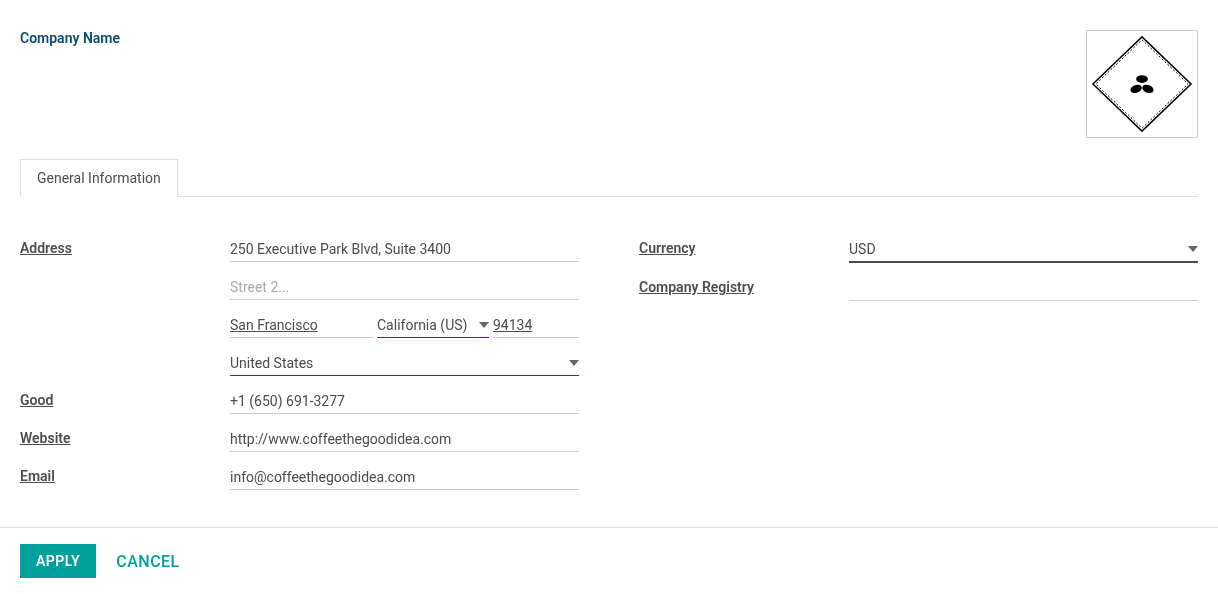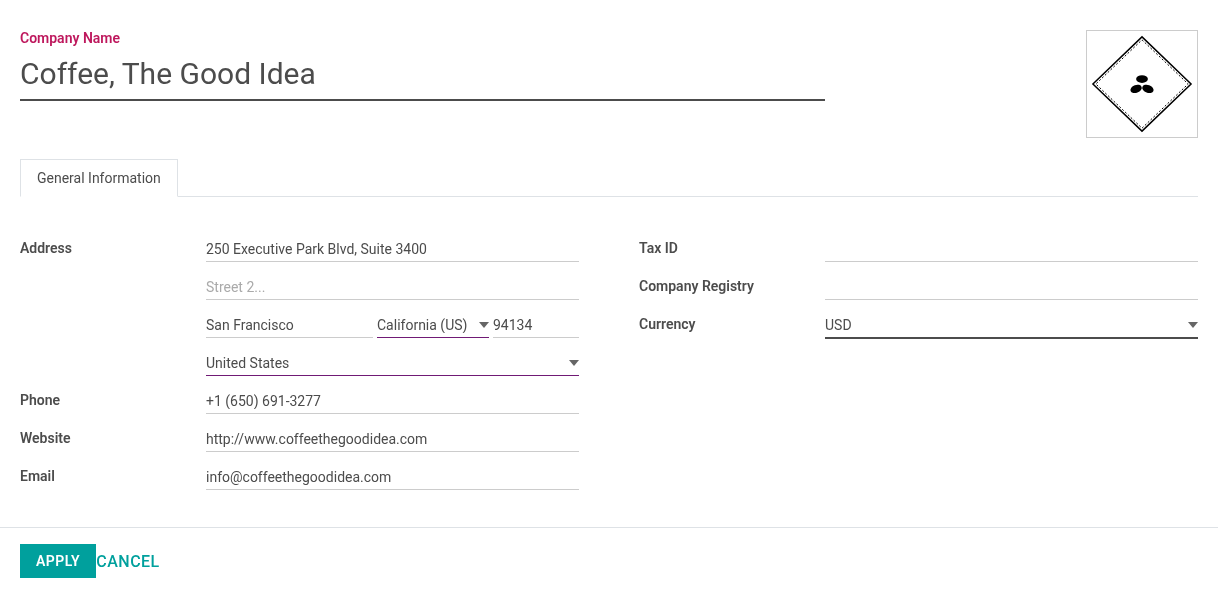--- a/index.html
+++ b/index.html
@@ -18,21 +18,21 @@
     display: flex;
     justify-content: space-between;
     align-items: flex-start;
   }
   .title-block {
     flex: 0 0 805px;
   }
   .label-small {
     font-size: 14px;
     font-weight: 600;
-    color: #be185d;
+    color: #0c4a6e;
     margin-bottom: 6px;
   }
   .company-name-input {
     width: 100%;
     border: none;
     border-bottom: 2px solid #4c4c4c;
     font-size: 30px;
     font-weight: 400;
     color: #4c4c4c;
     padding: 4px 0 8px 0;
@@ -67,35 +67,37 @@
     top: 1px;
     cursor: pointer;
   }
   .form-grid {
     display: flex;
     margin-top: 40px;
     gap: 60px;
   }
   .form-col {
     flex: 1;
+    text-decoration: underline;
   }
   .field-row {
     display: flex;
     align-items: flex-start;
     margin-bottom: 13px;
   }
   .field-label {
     flex: 0 0 186px;
     font-size: 14px;
     font-weight: 600;
     color: #4c4c4c;
     padding-top: 3px;
   }
   .field-value {
     flex: 1;
+    margin-left: 24px;
   }
   .text-input {
     width: 100%;
     border: none;
     border-bottom: 1px solid #ccc;
     font-size: 14px;
     padding: 4px 0;
     outline: none;
     color: #4c4c4c;
     background: transparent;
@@ -127,20 +129,21 @@
   .addr-st2, .addr-country { margin-top: 13px; }
   .footer {
     position: absolute;
     bottom: 0;
     left: 0;
     right: 0;
     border-top: 1px solid #dee2e6;
     padding: 16px 20px;
     display: flex;
     align-items: center;
+    gap: 20px;
   }
   .btn-apply {
     background: #00a09d;
     color: #fff;
     border: none;
     padding: 9px 16px;
     font-size: 14px;
     font-weight: 600;
     letter-spacing: 0.5px;
     text-transform: uppercase;
@@ -159,21 +162,20 @@
     font-family: inherit;
   }
 </style>
 </head>
 <body>
 
 <div class="content">
   <div class="header-row">
     <div class="title-block">
       <div class="label-small">Company Name</div>
-      <input class="company-name-input" type="text" value="Coffee, The Good Idea" style="">
     </div>
     <div class="logo-box">
       <svg viewBox="0 0 112 108">
         <polygon points="56,6 106,54 56,102 6,54" fill="#fff" stroke="#000" stroke-width="1.5"></polygon>
         <polygon points="56,9 103,54 56,99 9,54" fill="none" stroke="#000" stroke-width="1" stroke-dasharray="2,2"></polygon>
         <g transform="translate(56,54)">
           <ellipse cx="-6" cy="5" rx="6" ry="4" fill="#000" transform="rotate(-20 -6 5)"></ellipse>
           <ellipse cx="6" cy="5" rx="6" ry="4" fill="#000" transform="rotate(20 6 5)"></ellipse>
           <ellipse cx="0" cy="-5" rx="6" ry="4" fill="#000"></ellipse>
         </g>
@@ -210,65 +212,59 @@
             <input class="text-input" type="text" value="United States" style="">
             <span class="caret">
               <svg width="10" height="6" viewBox="0 0 10 6">
                   <path d="M0 0 L5 6 L10 0 Z" fill="#666"></path>
                 </svg>
             </span>
           </div>
         </div>
       </div>
       <div class="field-row">
-        <div class="field-label">Phone</div>
+        <div class="field-label">Good</div>
         <div class="field-value">
           <input class="text-input" type="text" value="+1 (650) 691-3277" style="">
         </div>
       </div>
       <div class="field-row">
         <div class="field-label">Website</div>
         <div class="field-value">
           <input class="text-input" type="text" value="http://www.coffeethegoodidea.com" style="">
         </div>
       </div>
       <div class="field-row">
         <div class="field-label">Email</div>
         <div class="field-value">
           <input class="text-input" type="text" value="info@coffeethegoodidea.com" style="">
         </div>
       </div>
     </div>
 
     <div class="form-col">
-      <div class="field-row">
-        <div class="field-label">Tax ID</div>
-        <div class="field-value">
-          <input class="text-input" type="text" value="" style="">
-        </div>
-      </div>
-      <div class="field-row">
-        <div class="field-label">Company Registry</div>
-        <div class="field-value">
-          <input class="text-input" type="text" value="" style="">
-        </div>
-      </div>
       <div class="field-row">
         <div class="field-label">Currency</div>
         <div class="field-value">
           <div class="select-wrap dark">
             <input class="text-input" type="text" value="USD" style="">
             <span class="caret">
               <svg width="10" height="6" viewBox="0 0 10 6">
                   <path d="M0 0 L5 6 L10 0 Z" fill="#666"></path>
                 </svg>
             </span>
           </div>
         </div>
       </div>
+      <div class="field-row">
+        <div class="field-label">Company Registry</div>
+        <div class="field-value">
+          <input class="text-input" type="text" value="" style="">
+        </div>
+      </div>
     </div>
   </div>
 </div>
 
 <div class="footer">
   <button class="btn-apply">Apply</button>
   <button class="btn-cancel">Cancel</button>
 </div>
 
 </body></html>

